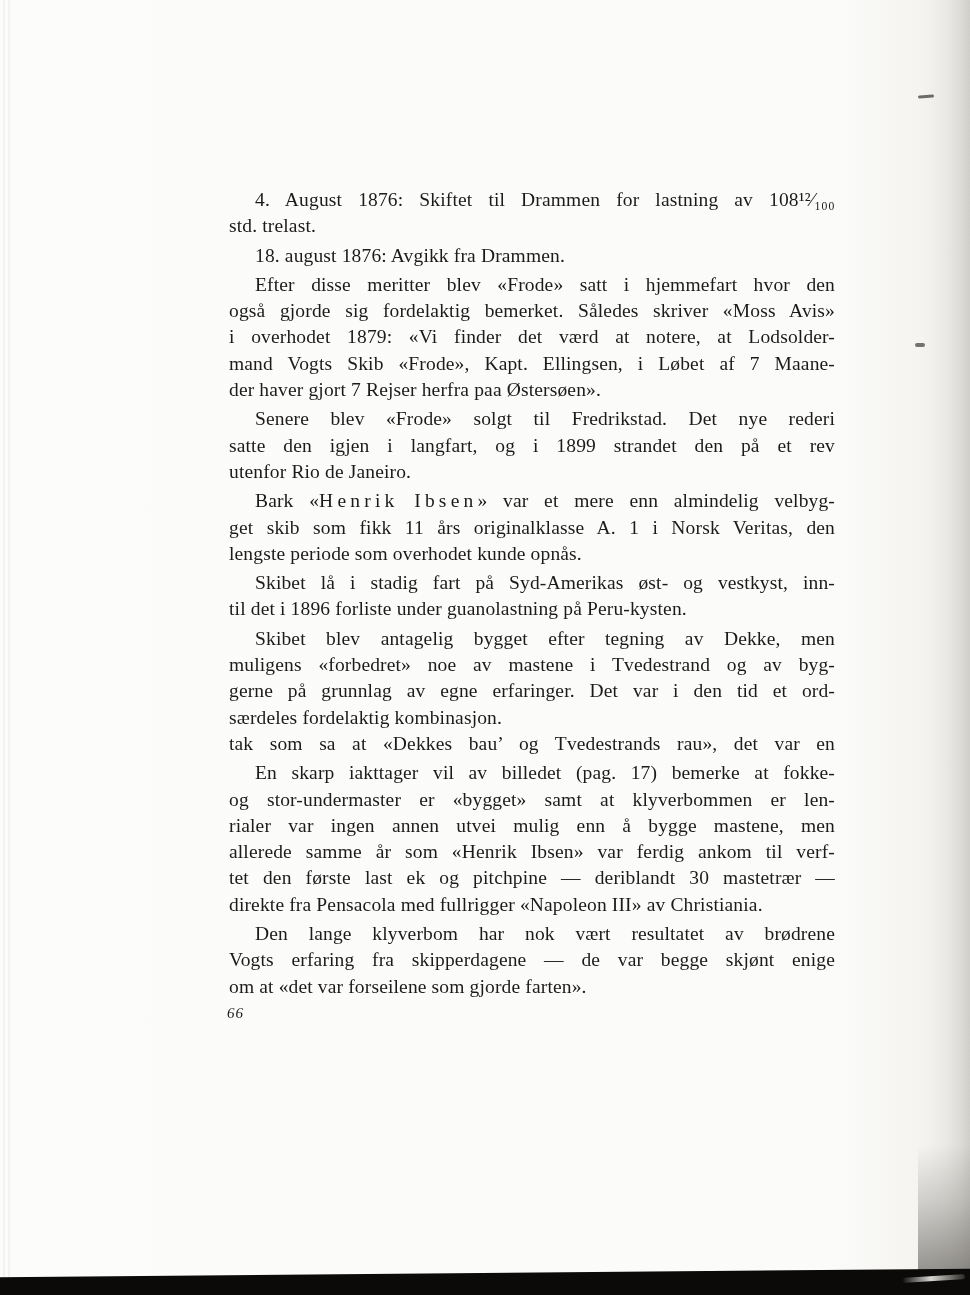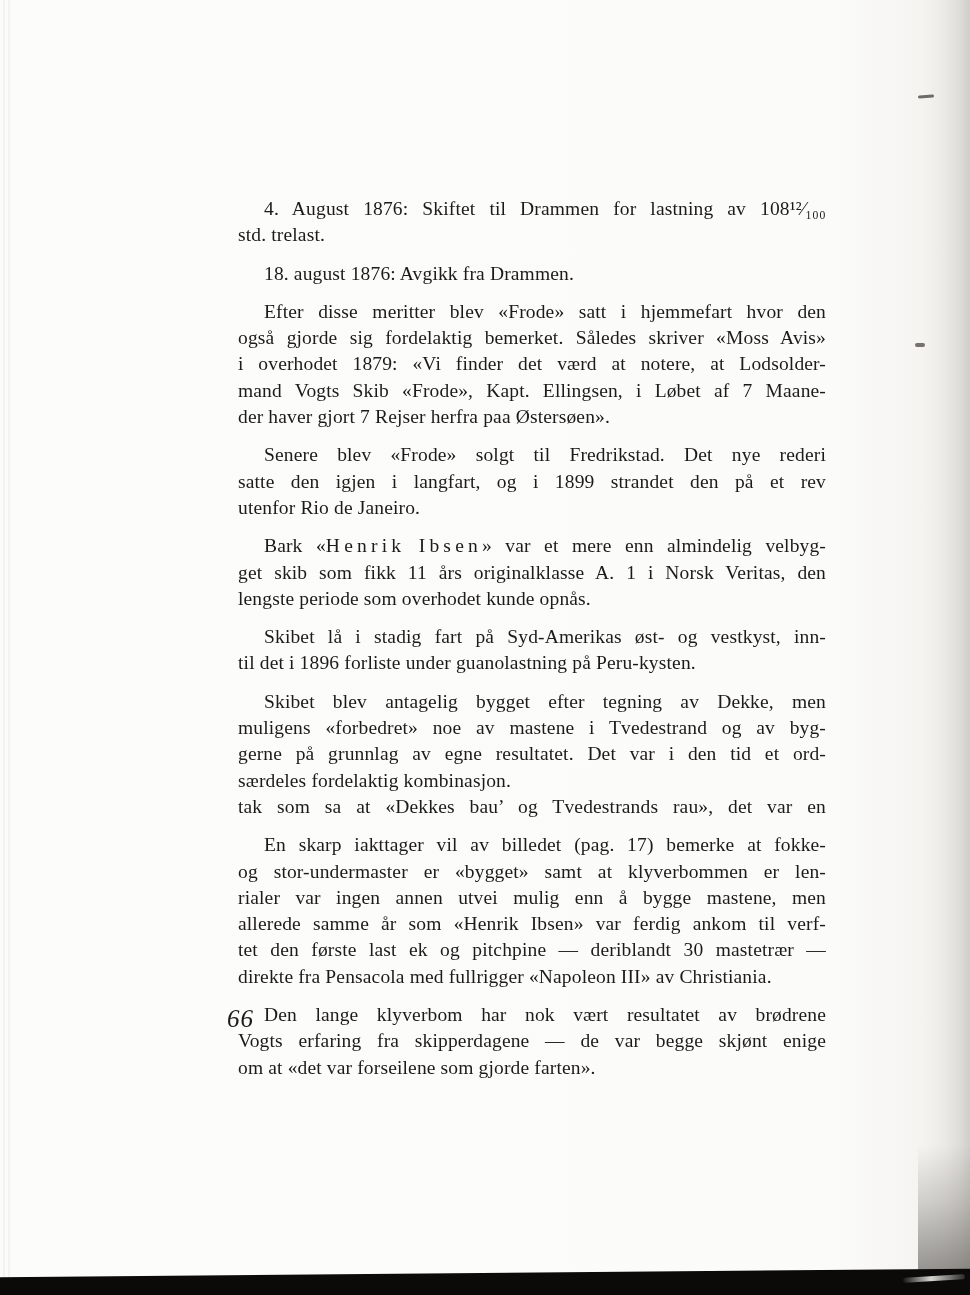--- a/index.html
+++ b/index.html
@@ -81,36 +81,36 @@
     transform: rotate(-3.5deg);
   }
   .text-block {
     position: absolute;
     left: 226px;
     top: 184px;
     width: 612px;
     font-size: 19.5px;
     letter-spacing: 0.15px;
   }
-  .para { margin: 12px; padding: 0; }
+  .para { margin: 3px; padding: 0; }
   .line {
     display: block;
     height: 26.3px;
     line-height: 26.3px;
     text-align: justify;
     text-align-last: justify;
     white-space: nowrap;
   }
   .line.first { text-indent: 26px; }
   .line.last { text-align-last: left; }
   .page-number {
     position: absolute;
     left: 227px;
     top: 1005px;
-    font-size: 25px;
+    font-size: 15px;
     font-style: italic;
     letter-spacing: 1px;
   }
 </style>
 </head>
 <body>
 
 <div class="page">
   <div class="left-streaks"></div>
   <div class="text-block">
@@ -138,21 +138,21 @@
         <span class="line">get skib som fikk 11 års originalklasse A. 1 i Norsk Veritas, den</span>
         <span class="line last">lengste periode som overhodet kunde opnås.</span>
       </p>
       <p class="para">
         <span class="line first">Skibet lå i stadig fart på Syd-Amerikas øst- og vestkyst, inn-</span>
         <span class="line last">til det i 1896 forliste under guanolastning på Peru-kysten.</span>
       </p>
       <p class="para">
         <span class="line first">Skibet blev antagelig bygget efter tegning av Dekke, men</span>
         <span class="line">muligens «forbedret» noe av mastene i Tvedestrand og av byg-</span>
-        <span class="line">gerne på grunnlag av egne resultatet. Det var i den tid et ord-</span>
+        <span class="line">gerne på grunnlag av egne erfaringer. Det var i den tid et ord-</span>
         <span class="line last">særdeles fordelaktig kombinasjon.</span>
         <span class="line">tak som sa at «Dekkes bau’ og Tvedestrands rau», det var en</span>
       </p>
       <p class="para">
         <span class="line first">En skarp iakttager vil av billedet (pag. 17) bemerke at fokke-</span>
         <span class="line">og stor-undermaster er «bygget» samt at klyverbommen er len-</span>
         <span class="line">rialer var ingen annen utvei mulig enn å bygge mastene, men</span>
         <span class="line">allerede samme år som «Henrik Ibsen» var ferdig ankom til verf-</span>
         <span class="line">tet den første last ek og pitchpine — deriblandt 30 mastetrær —</span>
         <span class="line last">direkte fra Pensacola med fullrigger «Napoleon III» av Christiania.</span>

